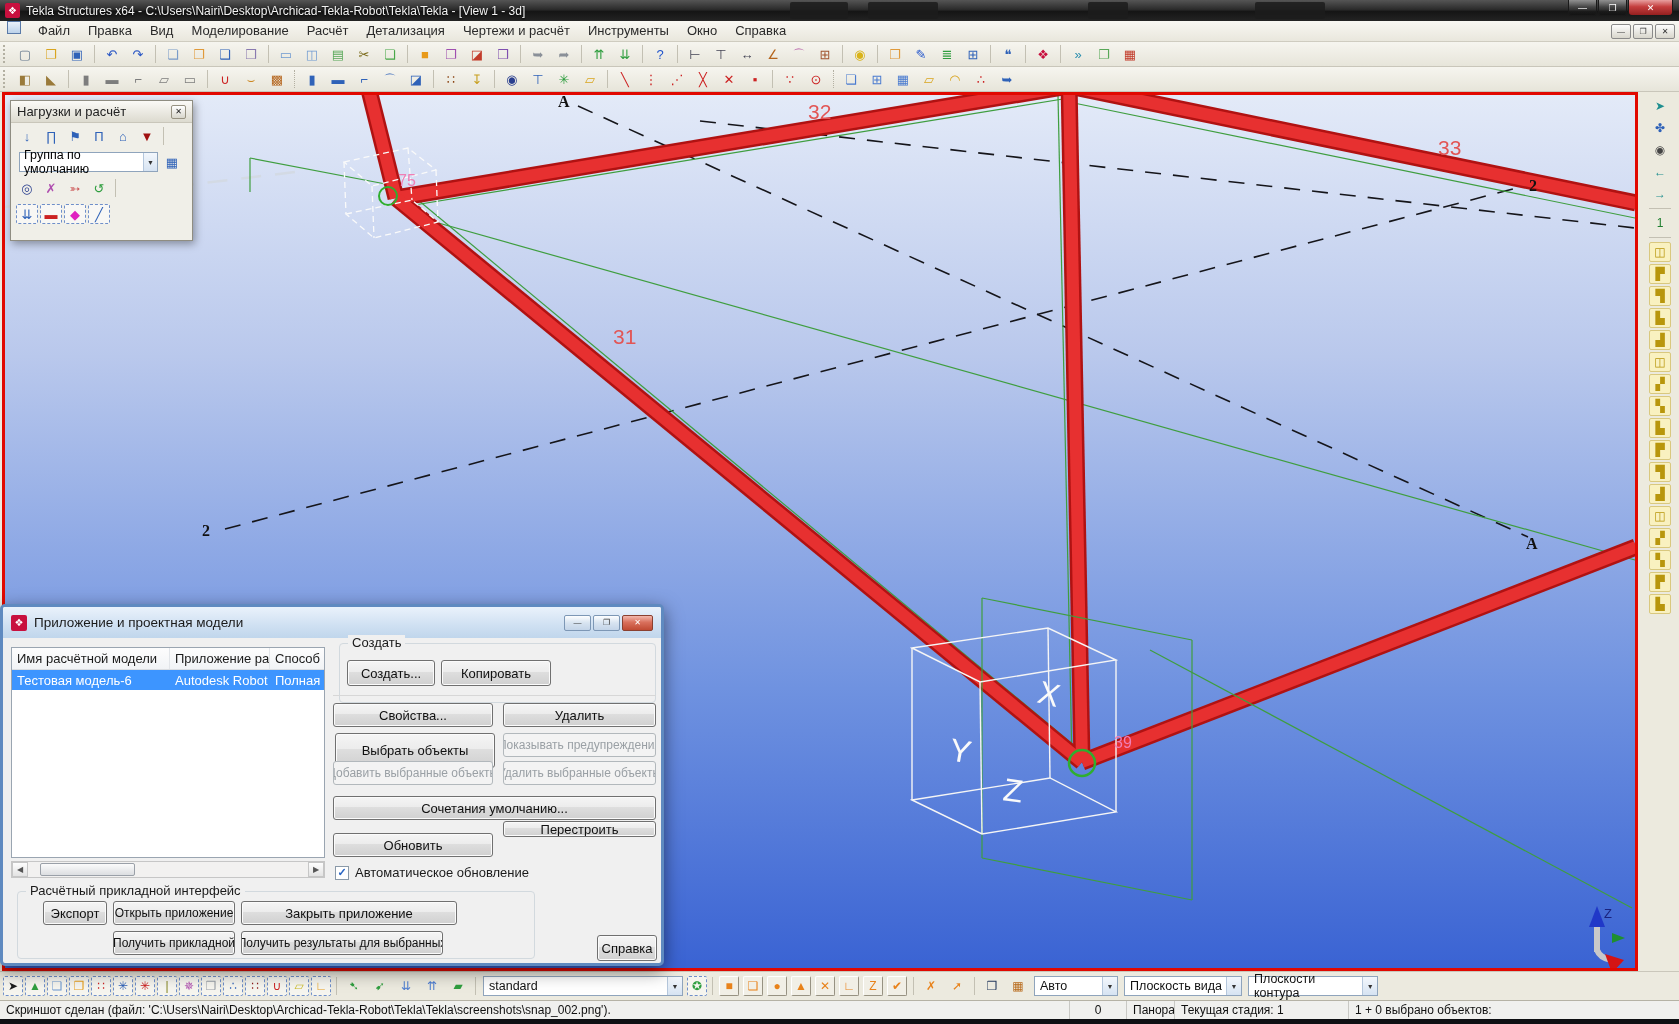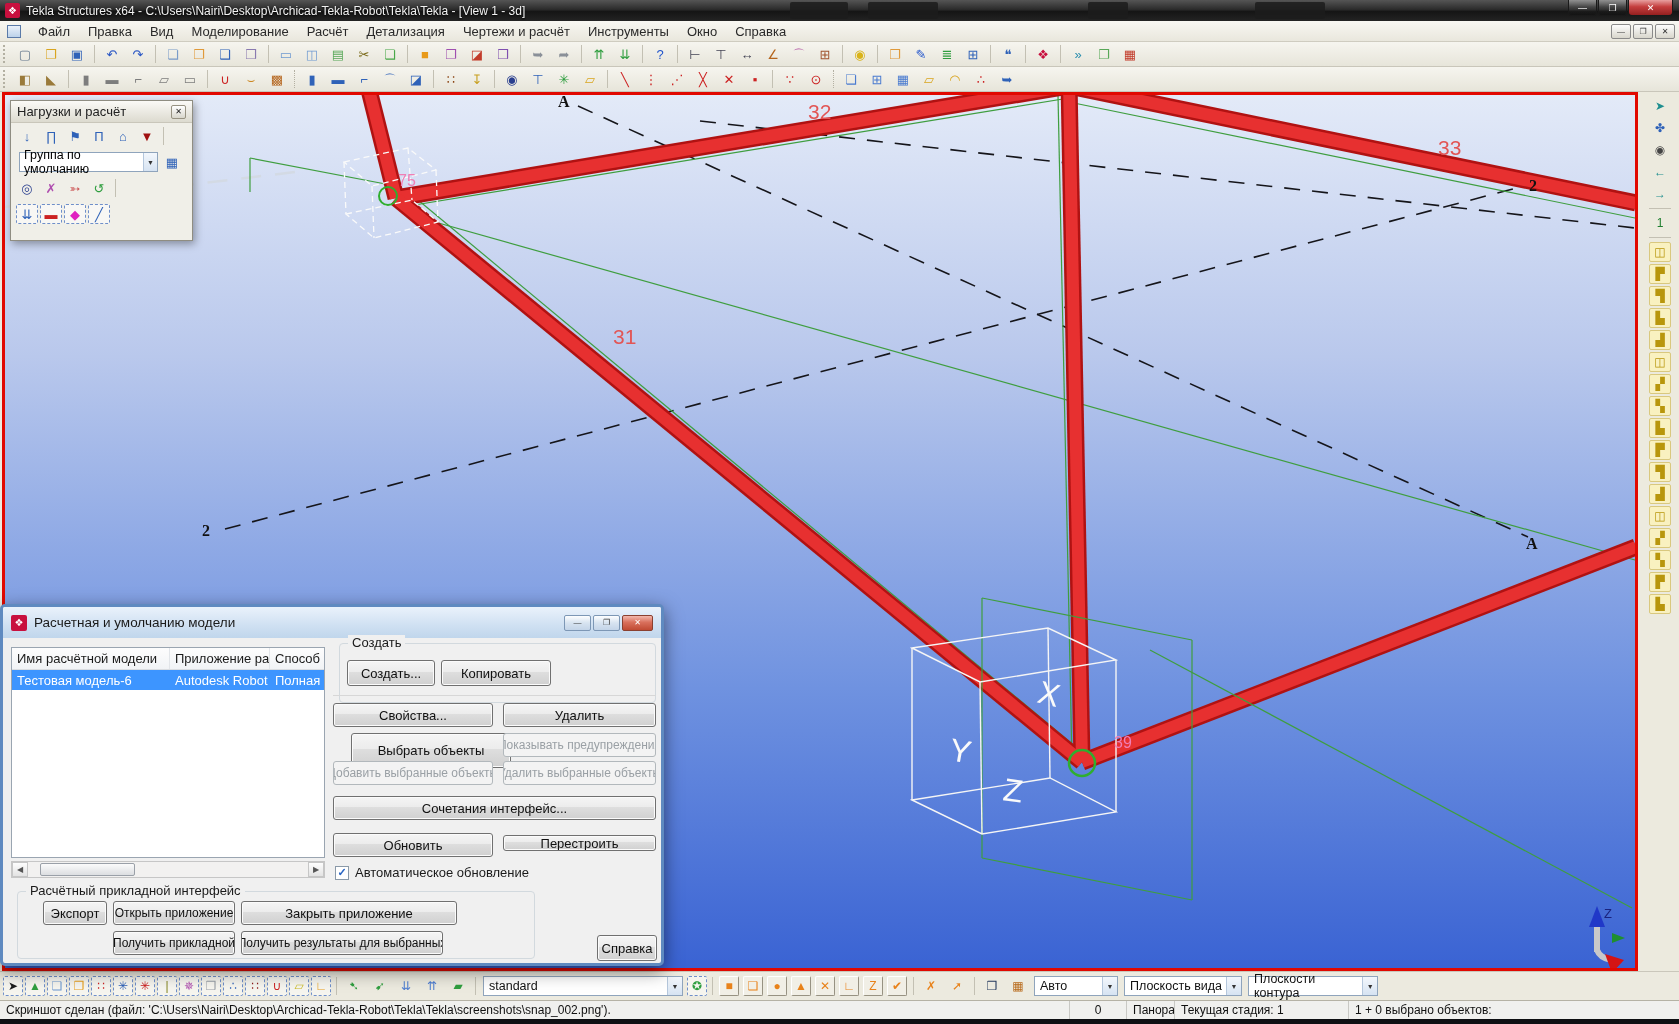--- a/index.html
+++ b/index.html
@@ -17,21 +17,21 @@
   .ttext{position:relative;z-index:2;text-shadow:0 1px 2px #000;}
   .wbtns{position:absolute;right:6px;top:0;display:flex;z-index:3;}
   .wbtn{width:29px;height:16px;margin-left:1px;border:1px solid #1a1a1a;border-top:none;
     border-radius:0 0 4px 4px;background:linear-gradient(rgba(255,255,255,.35),rgba(255,255,255,.08) 45%,rgba(0,0,0,.25));
     color:#fff;font-size:9px;display:flex;align-items:center;justify-content:center;}
   .wbtn.close{width:45px;background:linear-gradient(#e8a0a0,#c43e3e 45%,#952020);}
 
   
   .menubar{position:absolute;left:0;top:21px;width:1679px;height:21px;
     background:linear-gradient(#f8f7f2,#e9e7dd);border-bottom:1px solid #cfccc0;
-    display:flex;align-items:center;font-size:13px;color:#2a2a2a;}
+    display:flex;font-size:13px;color:#2a2a2a;}
   .mdiicon{width:14px;height:13px;margin:0 8px 0 7px;border:1px solid #5a7aa8;
     background:linear-gradient(#eaf1fa,#bcd2ea);display:inline-block;}
   .mi{padding:2px 9px;white-space:nowrap;}
   .mdibtns{position:absolute;right:4px;top:3px;display:flex;}
   .mdib{width:20px;height:15px;margin-left:2px;border:1px solid #8a8a8a;border-radius:2px;
     background:linear-gradient(#fdfdfd,#d8d6cc);font-size:8px;display:flex;align-items:center;justify-content:center;color:#333;}
 
   
   .tb{position:absolute;left:0;width:1679px;height:25px;display:flex;align-items:center;
     background:linear-gradient(#f6f5ef,#e7e5da);border-bottom:1px solid #c9c6ba;padding-left:2px;}
@@ -436,21 +436,21 @@
         <span class="tbi dashed" style="color: rgb(47, 98, 184);">⇊</span>
         <span class="tbi dashed" style="color: rgb(204, 34, 34);">▬</span>
         <span class="tbi dashed" style="color: rgb(224, 32, 192);">◆</span>
         <span class="tbi dashed" style="color: rgb(47, 98, 184);">╱</span>
       </div>
   </div>
 
   <div class="dialog">
     <div class="dtitle">
       <span class="dticon">❖</span>
-      <span>Расчетная и умолчанию модели</span>
+      <span>Приложение и проектная модели</span>
       <span class="dwbtns">
         <span class="dwb">—</span>
         <span class="dwb">❐</span>
         <span class="dwb close">✕</span>
       </span>
     </div>
 
     <div class="lv">
       <div class="lvh">
         <span style="width:158px">Имя расчётной модели</span>
@@ -473,27 +473,27 @@
     <div class="grp" style="left:336px;top:36px;width:317px;height:60px">
       <i>Создать</i>
     </div>
     <button class="b7" style="left:344px;top:53px;width:88px;height:26px">Создать...</button>
     <button class="b7" style="left:438px;top:53px;width:110px;height:26px">Копировать</button>
 
     <div class="dsep" style="left:330px;top:88px;width:323px"></div>
 
     <button class="b7" style="left:330px;top:96px;width:160px;height:24px">Свойства...</button>
     <button class="b7" style="left:500px;top:96px;width:153px;height:24px">Удалить</button>
-    <button class="b7" style="left:348px;top:126px;width:160px;height:35px">Выбрать объекты</button>
+    <button class="b7" style="left:332px;top:126px;width:160px;height:35px">Выбрать объекты</button>
     <button class="b7 dis" style="left:500px;top:126px;width:153px;height:24px;font-size:12px">Показывать предупреждения</button>
     <button class="b7 dis" style="left:330px;top:154px;width:160px;height:24px;font-size:12px">Добавить выбранные объекты</button>
     <button class="b7 dis" style="left:500px;top:154px;width:153px;height:24px;font-size:12px">Удалить выбранные объекты</button>
-    <button class="b7" style="left:330px;top:189px;width:323px;height:24px">Сочетания интерфейс...</button>
+    <button class="b7" style="left:330px;top:189px;width:323px;height:24px">Сочетания умолчанию...</button>
     <button class="b7" style="left:330px;top:226px;width:160px;height:24px">Обновить</button>
-    <button class="b7" style="left:500px;top:228px;width:153px;height:16px">Перестроить</button>
+    <button class="b7" style="left:500px;top:214px;width:153px;height:16px">Перестроить</button>
 
     <div class="cbrow" style="left:332px;top:258px">
       <span class="cbbox">✓</span>
       <span>Автоматическое обновление</span>
     </div>
 
     <div class="grp" style="left:14px;top:284px;width:518px;height:68px">
       <i>Расчётный прикладной интерфейс</i>
     </div>
     <button class="b7" style="left:40px;top:294px;width:64px;height:24px">Экспорт</button>

